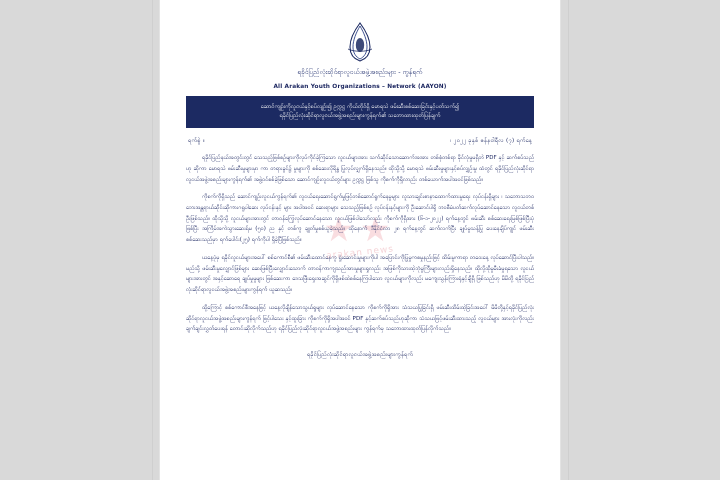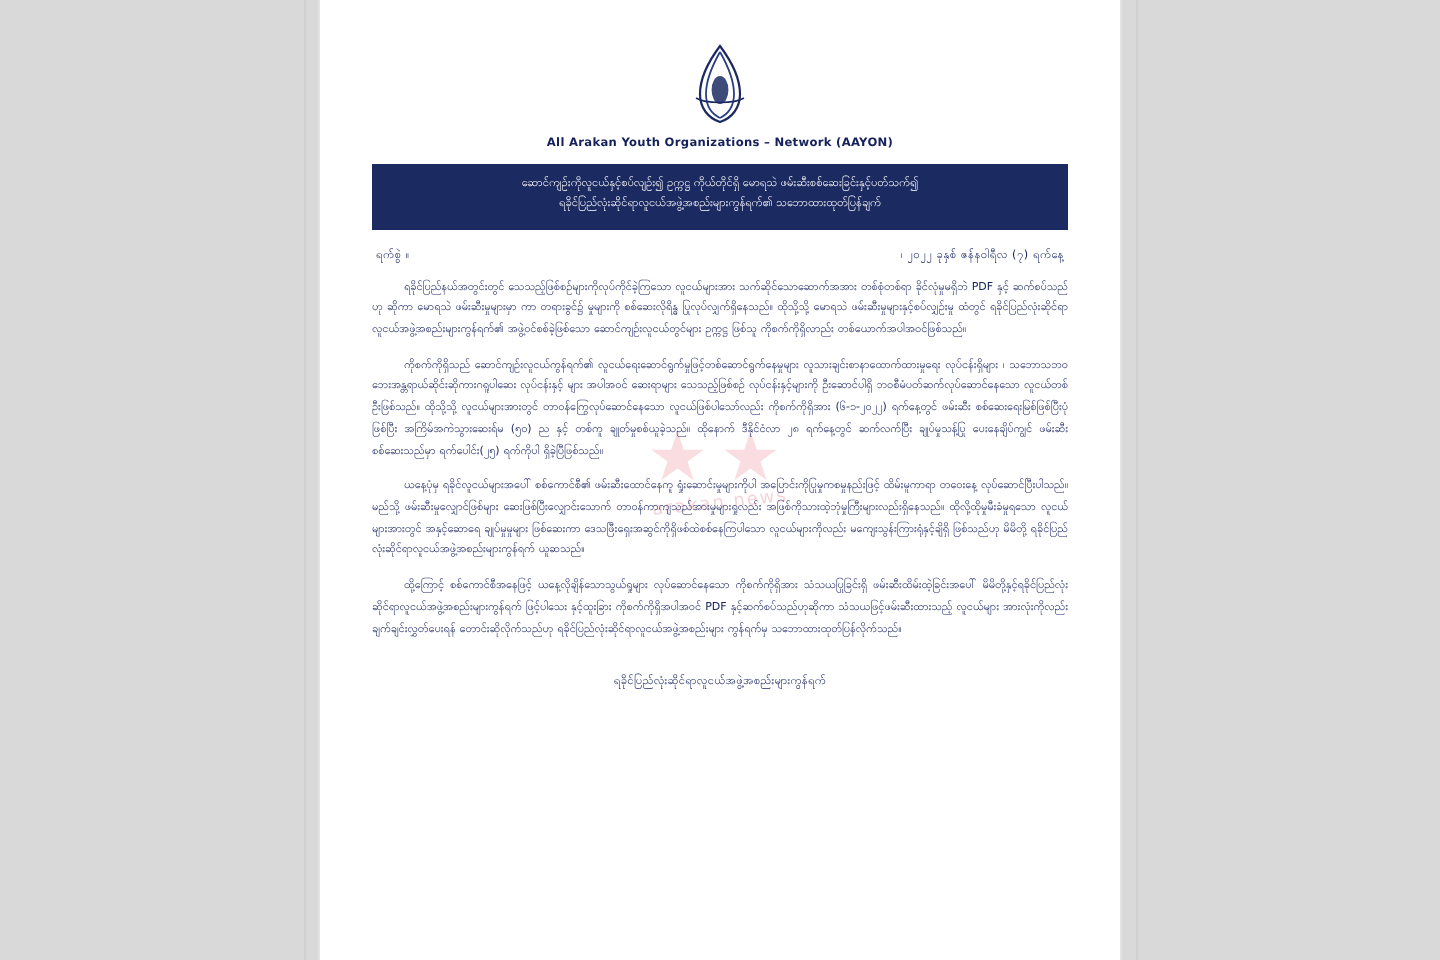--- a/index.html
+++ b/index.html
@@ -179,20 +179,21 @@
           <svg viewBox="0 0 40 42" width="40" height="42" aria-hidden="true">
             <path d="M20 2 C14 10 10 18 10 26 C10 33 14 38 20 40 C26 38 30 33 30 26 C30 18 26 10 20 2 Z" fill="none" stroke="#1c2a62" stroke-width="1.1"></path>
             <path d="M20 5 C16 12 13 19 13 26 C13 32 16 36 20 38" fill="none" stroke="#2b3f86" stroke-width="0.9"></path>
             <path d="M20 5 C24 12 27 19 27 26 C27 32 24 36 20 38" fill="none" stroke="#2b3f86" stroke-width="0.9"></path>
             <ellipse cx="20" cy="24" rx="4.2" ry="7" fill="#1c2a62" opacity="0.85"></ellipse>
             <path d="M8 28 C13 31 27 31 32 28" fill="none" stroke="#1c2a62" stroke-width="0.8"></path>
           </svg>
         </div>
       </div>
 
+      <div class="org-title-my">ရခိုင်ပြည်လုံးဆိုင်ရာလူငယ်အဖွဲ့အစည်းများ - ကွန်ရက်</div>
 
       <div class="org-title-en">All Arakan Youth Organizations – Network (AAYON)</div>
 
       <div class="banner">
         <div>ဆောင်ကျဉ်းကိုလူငယ်နှင့်စပ်လျဉ်း၍ ဥက္ကဋ္ဌ ကိုယ်တိုင်ရှိ မောရသဲ ဖမ်းဆီးစစ်ဆေးခြင်းနှင့်ပတ်သက်၍</div>
         <div>ရခိုင်ပြည်လုံးဆိုင်ရာလူငယ်အဖွဲ့အစည်းများကွန်ရက်၏ သဘောထားထုတ်ပြန်ချက်</div>
       </div>
 
       <div class="dateline">
         <span class="left">ရက်စွဲ ။</span>

